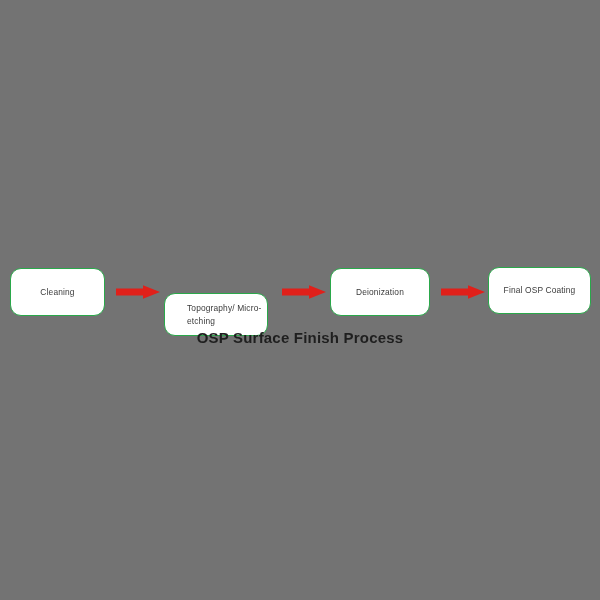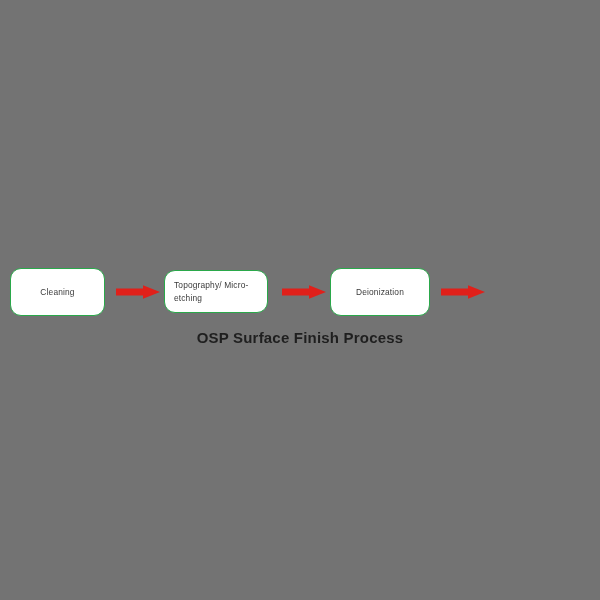--- a/index.html
+++ b/index.html
@@ -39,21 +39,21 @@
     line-height: 1.45;
     letter-spacing: 0.15px;
   }
   .node .node-label {
     display: block;
     width: 100%;
     white-space: pre-line;
   }
   .node.center { justify-content: center; }
   .node.center .node-label { text-align: center; }
-  .node.leftal { justify-content: flex-end; padding-left: 9px; }
+  .node.leftal { justify-content: flex-end; padding-left: 22px; margin-top: 23px; }
   .node.leftal .node-label { text-align: left; }
 
   #node-0 { left: 10px;  top: 268px; width: 95px;  height: 48px; }
   #node-1 { left: 164px; top: 270px; width: 104px; height: 43px; }
   #node-2 { left: 330px; top: 268px; width: 100px; height: 48px; }
   #node-3 { left: 488px; top: 267px; width: 103px; height: 47px; }
 
   
   .arrow {
     position: absolute;
@@ -108,16 +108,19 @@
   <div class="node center" id="node-2">
     <span class="node-label">Deionization</span>
   </div>
 
   <div class="arrow" id="arrow-2">
     <svg viewBox="0 0 44 16" xmlns="http://www.w3.org/2000/svg" aria-hidden="true">
       <path d="M0 4.6 L27 4.6 L27 1.2 L44 8 L27 14.8 L27 11.4 L0 11.4 Z" fill="#e0201a"></path>
     </svg>
   </div>
 
+  <div class="node center" id="node-3">
+    <span class="node-label">Final OSP Coating</span>
+  </div>
 
   <div id="caption">OSP Surface Finish Process</div>
 
 </div>
 
 </body></html>

